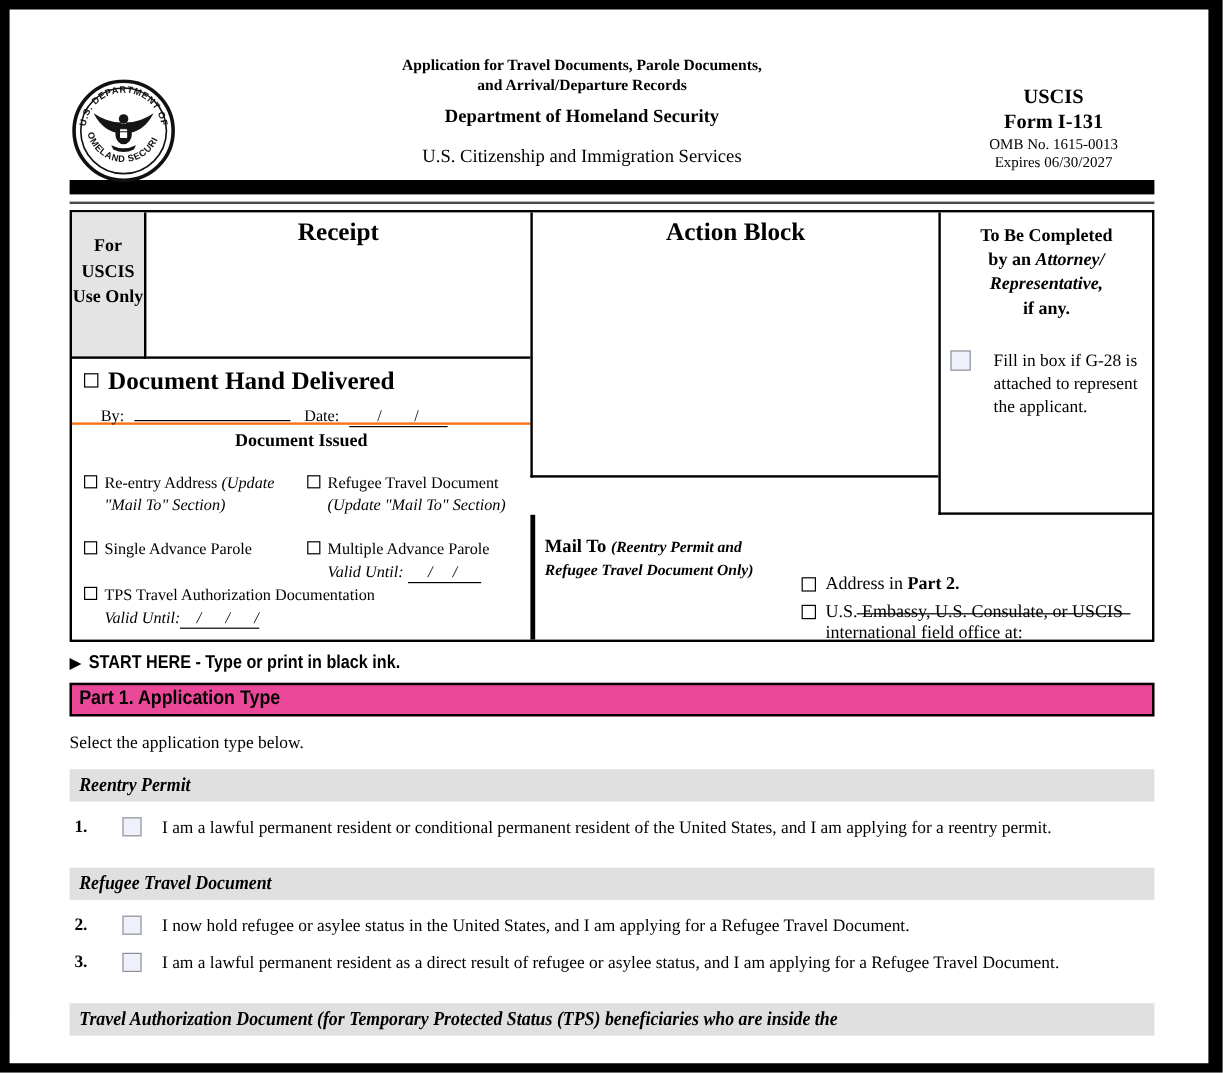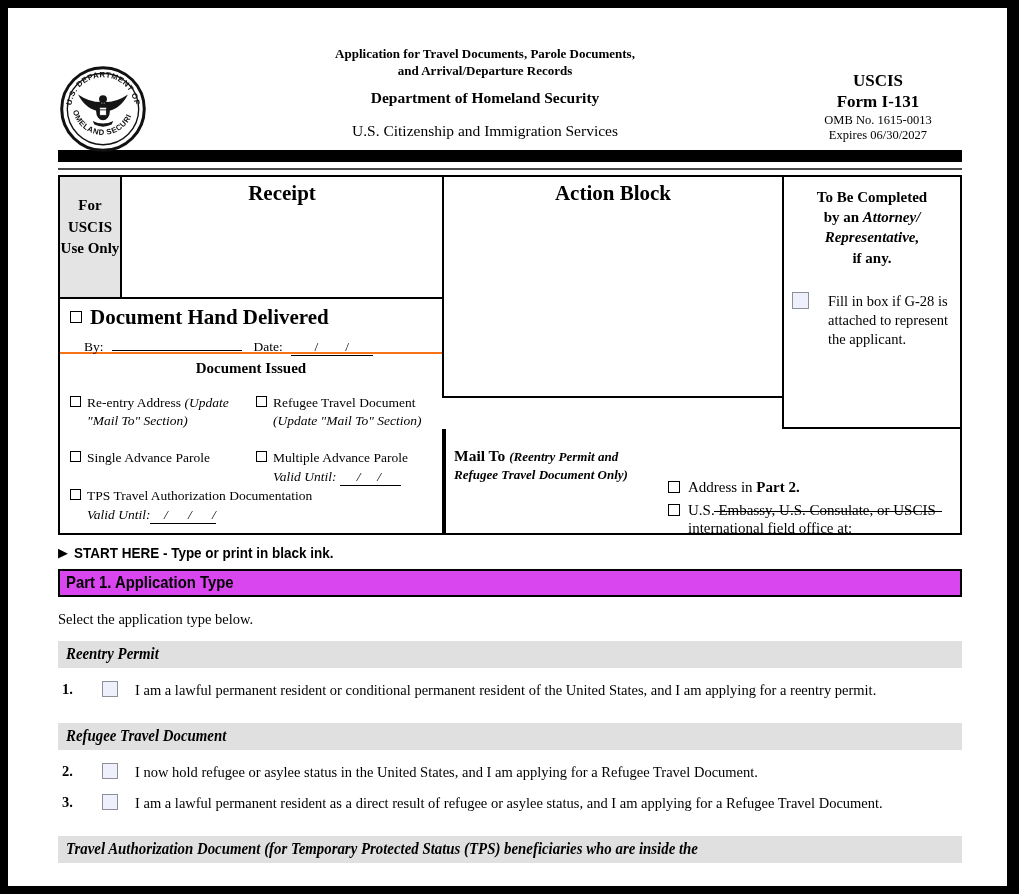--- a/index.html
+++ b/index.html
@@ -70,21 +70,21 @@
   .mail-opts { position:absolute; left:222px; top:10px; width:288px;margin-top:39px; }
   .m-opt { display:flex; gap:8px; align-items:flex-start; font-size:15px; line-height:1.25; margin-bottom:4px; }
   .m-opt .cbp { margin-top:3px; }
   .mail-fill { position:absolute; left:268px; top:82px; width:228px; }
 
   
   .starthere { margin:9px 0 0 50px; display:flex; align-items:center; gap:6px; }
   .sh-arrow { font-size:13px; line-height:1; }
   .sh-text { font-family:"Liberation Sans", sans-serif; font-weight:bold; font-size:15.5px;
              transform:scaleX(.87); transform-origin:0 50%; display:inline-block; white-space:nowrap; }
-  .p1hdr { margin:7px 0 0 50px; width:904px; border:2px solid #000; background:#d946ef; padding:2px 6px 3px 6px; }
+  .p1hdr { margin:7px 0 0 50px; width:904px; border:2px solid #000; background:#ec4899; padding:2px 6px 3px 6px; }
   .p1hdr-text { font-family:"Liberation Sans", sans-serif; font-weight:bold; font-size:16.5px;
                 transform:scaleX(.9); transform-origin:0 50%; display:inline-block; white-space:nowrap; }
   .intro { margin:14px 0 0 50px; font-size:14.5px; }
   .band { margin-left:50px; width:904px; background:#e0e0e0; padding:3px 8px 4px 8px; }
   .band-text { font-weight:bold; font-style:italic; font-size:16.5px; transform:scaleX(.9);
                transform-origin:0 50%; display:inline-block; white-space:nowrap; }
   .b-reentry { margin-top:13px; }
   .b-refugee { margin-top:22px; }
   .b-tps { margin-top:22px; }
   .p1item { margin:13px 0 0 50px; width:904px; display:flex; align-items:flex-start; }

